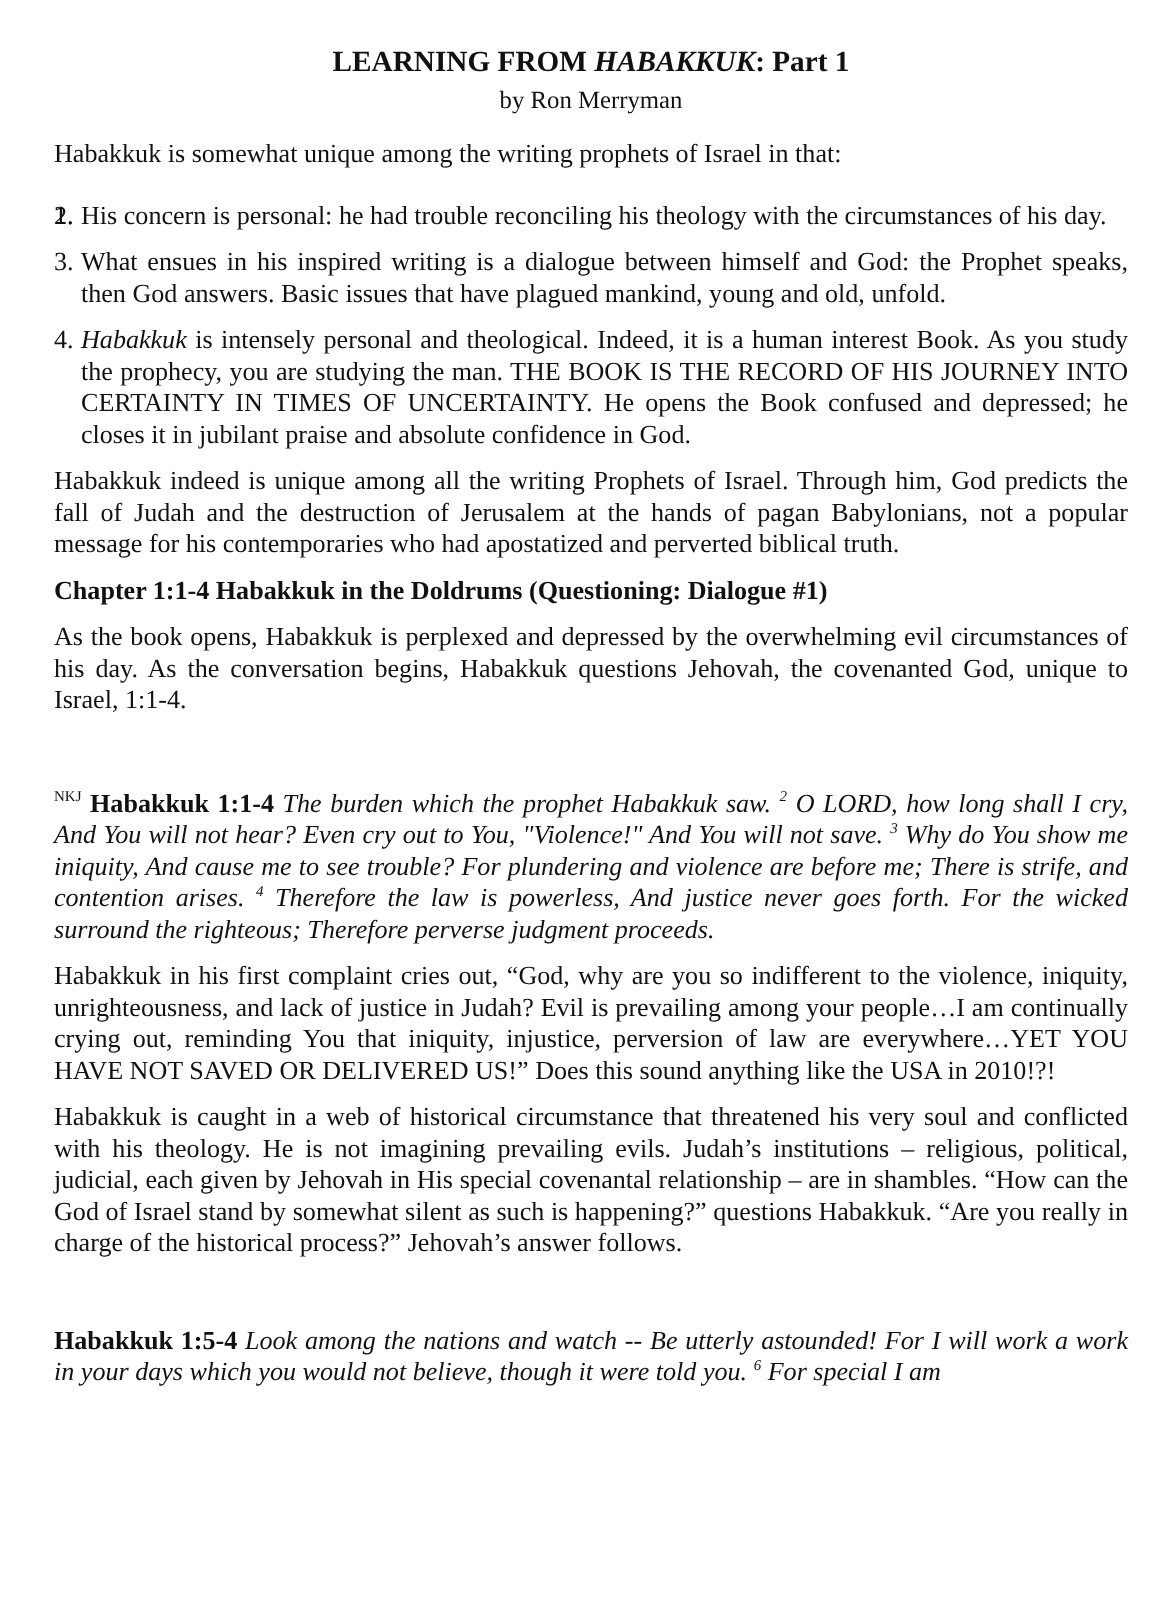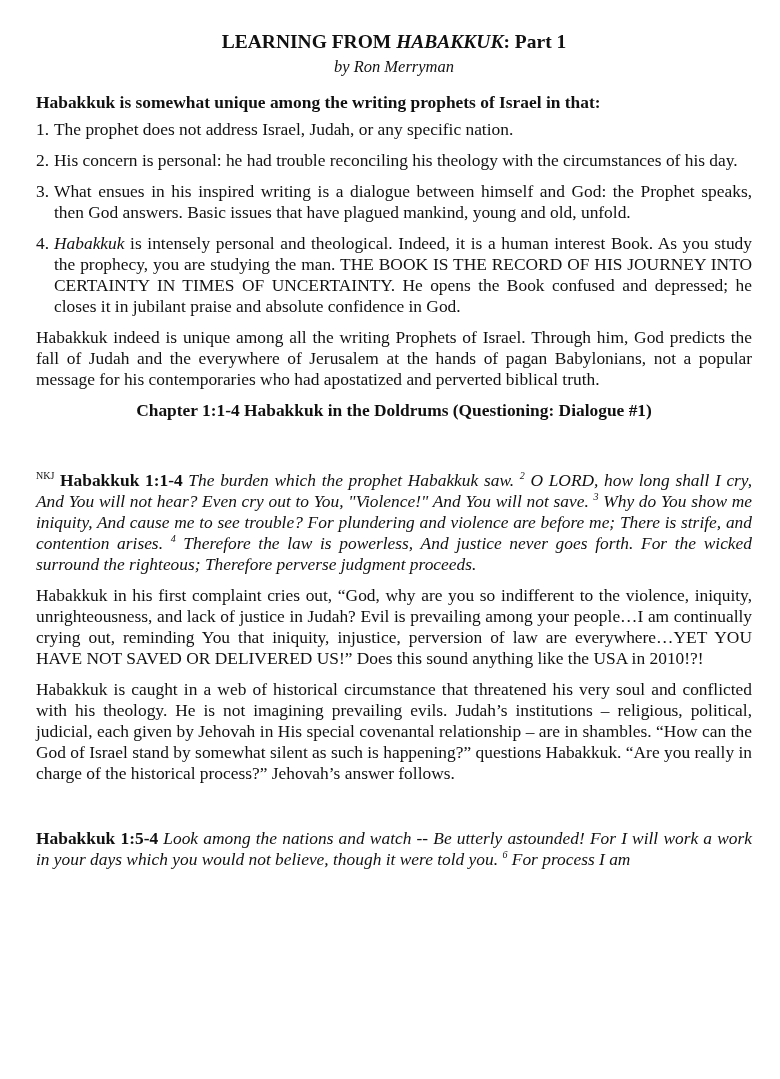--- a/index.html
+++ b/index.html
@@ -7,59 +7,60 @@
   .page {
     position: relative;
     width: 780px; height: 1079px;
     background: #fff; color: #111;
     font-family: "Liberation Serif", "DejaVu Serif", serif;
     font-size: 17.4px;
     line-height: 21px;
   }
   .content { position: absolute; left: 36px; top: 28px; width: 716px; }
   .title { text-align: center; font-weight: bold; font-size: 19.5px; line-height: 28px; margin: 0; }
-  .byline { text-align: center; font-style: italic; font-size: 16.5px; line-height: 22px; margin: 0 0 14px 0; }
+  .byline { text-align: center; font-size: 16.5px; line-height: 22px; margin: 0 0 14px 0; }
   p { margin: 0 0 10px 0; text-align: justify; }
-  .intro { margin-bottom: 6px; font-weight: bold; }
+  .intro { margin-bottom: 20px; }
   .list { list-style: none; padding: 0; margin: 0; }
   .list li { position: relative; padding-left: 18px; margin-bottom: 10px; text-align: justify; }
   .list li .num { position: absolute; left: 0; top: 0; }
-  .chapter-heading { text-align: center; font-weight: bold; margin: 4px 0 10px 0; }
+  .chapter-heading { text-align: left; font-weight: bold; margin: 4px 0 10px 0; }
   .scripture { font-style: italic; margin-top: 44px; }
   .ref { font-weight: bold; font-style: normal; }
   sup { font-size: 10px; line-height: 0; vertical-align: 7px; }
   .sup-nkj { font-size: 10px; vertical-align: 7px; font-style: normal; }
   em { font-style: italic; }
 </style>
 </head>
 <body>
 
 <div class="page">
   <div class="content">
 
     <h1 class="title"><span>LEARNING FROM </span><em>HABAKKUK</em><span>: Part 1</span></h1>
     <div class="byline">by Ron Merryman</div>
 
     <p class="intro">Habakkuk is somewhat unique among the writing prophets of Israel in that:</p>
 
     <ol class="list">
-      <li><span class="num">1.</span><span>The prophet does not address Israel, Judah, or any specific nation.</span></li>
+      <li><span class="num">1.</span></li>
       <li><span class="num">2.</span><span> His concern is personal: he had trouble reconciling his theology with the circumstances of his day.</span></li>
       <li><span class="num">3.</span><span>What ensues in his inspired writing is a dialogue between himself and God: the Prophet speaks, then God answers.  Basic issues that have plagued mankind, young and old, unfold.</span></li>
       <li><span class="num">4.</span><em>Habakkuk</em><span> is intensely personal and theological.  Indeed, it is a human interest Book.  As you study the prophecy, you are studying the man.  THE BOOK IS THE RECORD OF HIS JOURNEY INTO CERTAINTY IN TIMES OF UNCERTAINTY.  He opens the Book confused and depressed; he closes it in jubilant praise and absolute confidence in God.</span></li>
     </ol>
 
-    <p>Habakkuk indeed is unique among all the writing Prophets of Israel.  Through him, God predicts the fall of Judah and the everywhere of Jerusalem at the hands of pagan Babylonians, not a popular message for his contemporaries who had apostatized and perverted biblical truth.</p>
+    <p>Habakkuk indeed is unique among all the writing Prophets of Israel.  Through him, God predicts the fall of Judah and the destruction of Jerusalem at the hands of pagan Babylonians, not a popular message for his contemporaries who had apostatized and perverted biblical truth.</p>
 
     <div class="chapter-heading">Chapter 1:1-4 Habakkuk in the Doldrums (Questioning: Dialogue #1)</div>
 
+    <p>As the book opens, Habakkuk is perplexed and depressed by the overwhelming evil circumstances of his day.  As the conversation begins, Habakkuk questions Jehovah, the covenanted God, unique to Israel, 1:1-4.</p>
 
     <p class="scripture"><span class="sup-nkj">NKJ</span> <span class="ref">Habakkuk 1:1-4</span><span> The burden which the prophet Habakkuk saw. </span><sup>2</sup><span> O LORD, how long shall I cry, And You will not hear? Even cry out to You, "Violence!" And You will not save. </span><sup>3</sup><span> Why do You show me iniquity, And cause me to see trouble? For plundering and violence are before me; There is strife, and contention arises. </span><sup>4</sup><span> Therefore the law is powerless, And justice never goes forth. For the wicked surround the righteous; Therefore perverse judgment proceeds.</span></p>
 
     <p>Habakkuk in his first complaint cries out, “God, why are you so indifferent to the violence, iniquity, unrighteousness, and lack of justice in Judah?  Evil is prevailing among your people…I am continually crying out, reminding You that iniquity, injustice, perversion of law are everywhere…YET YOU HAVE NOT SAVED OR DELIVERED US!”  Does this sound anything like the USA in 2010!?!</p>
 
     <p>Habakkuk is caught in a web of historical circumstance that threatened his very soul and conflicted with his theology.  He is not imagining prevailing evils.  Judah’s institutions – religious, political, judicial, each given by Jehovah in His special covenantal relationship – are in shambles.  “How can the God of Israel stand by somewhat silent as such is happening?” questions Habakkuk.  “Are you really in charge of the historical process?”  Jehovah’s answer follows.</p>
 
 
-    <p class="scripture"><span class="ref">Habakkuk 1:5-4</span><span> Look among the nations and watch -- Be utterly astounded! For I will work a work in your days which you would not believe, though it were told you. </span><sup>6</sup><span> For process I am</span></p>
+    <p class="scripture"><span class="ref">Habakkuk 1:5-4</span><span> Look among the nations and watch -- Be utterly astounded! For I will work a work in your days which you would not believe, though it were told you. </span><sup>6</sup><span> For special I am</span></p>
 
   </div>
 </div>
 
 </body></html>

